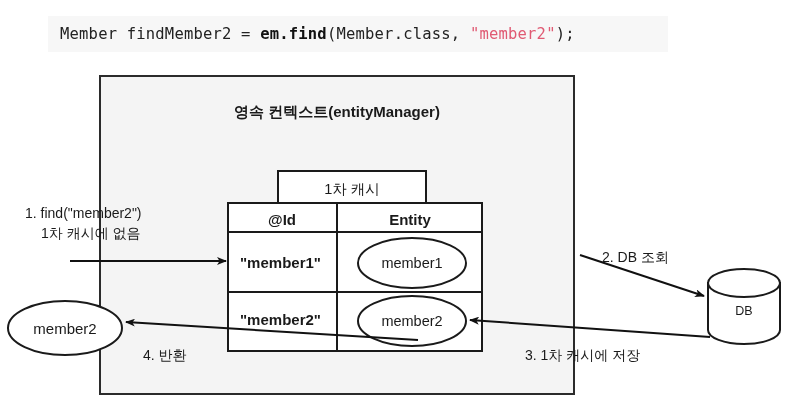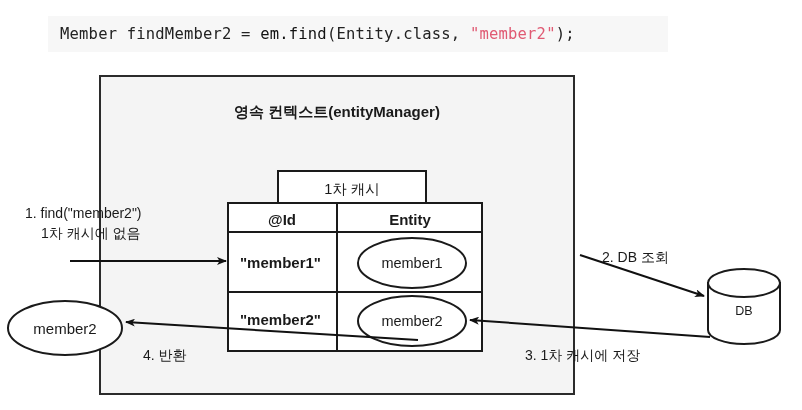--- a/index.html
+++ b/index.html
@@ -29,21 +29,21 @@
     padding-left: 12px;
     box-sizing: border-box;
   }
   #code-line {
     font-family: "DejaVu Sans Mono", "Liberation Mono", monospace;
     font-size: 15.5px;
     letter-spacing: 0.2px;
     white-space: pre;
     color: #222222;
   }
-  #code-line .kw { font-weight: normal; color: #111111; }
+  #code-line .kw { font-weight: bold; color: #111111; }
   #code-line .str { color: #e05a73; }
 
   
   #diagram {
     position: absolute;
     left: 0;
     top: 0;
     width: 802px;
     height: 410px;
   }
@@ -89,21 +89,21 @@
   .t-key     { font-size: 15px; font-weight: bold; }
   .t-ent     { font-size: 14.5px; }
   .t-lbl     { font-size: 14px; }
   .t-db      { font-size: 12.5px; }
   .t-oval    { font-size: 15px; }
 </style>
 </head>
 <body>
 
 <div id="code-band">
-  <div id="code-line"><span>Member findMember2 = </span><span class="kw">em.find</span><span>(Entity.class, </span><span class="str">"member2"</span><span>);</span></div>
+  <div id="code-line"><span>Member findMember2 = </span><span class="kw">em.find</span><span>(Member.class, </span><span class="str">"member2"</span><span>);</span></div>
 </div>
 
 <svg id="diagram" viewBox="0 0 802 410">
 
   <defs>
     <marker id="arrowhead" markerWidth="10" markerHeight="8" refX="9" refY="4" orient="auto" markerUnits="userSpaceOnUse">
       <path d="M0,0 L10,4 L0,8 L2.6,4 Z" fill="#111111"></path>
     </marker>
   </defs>
 

